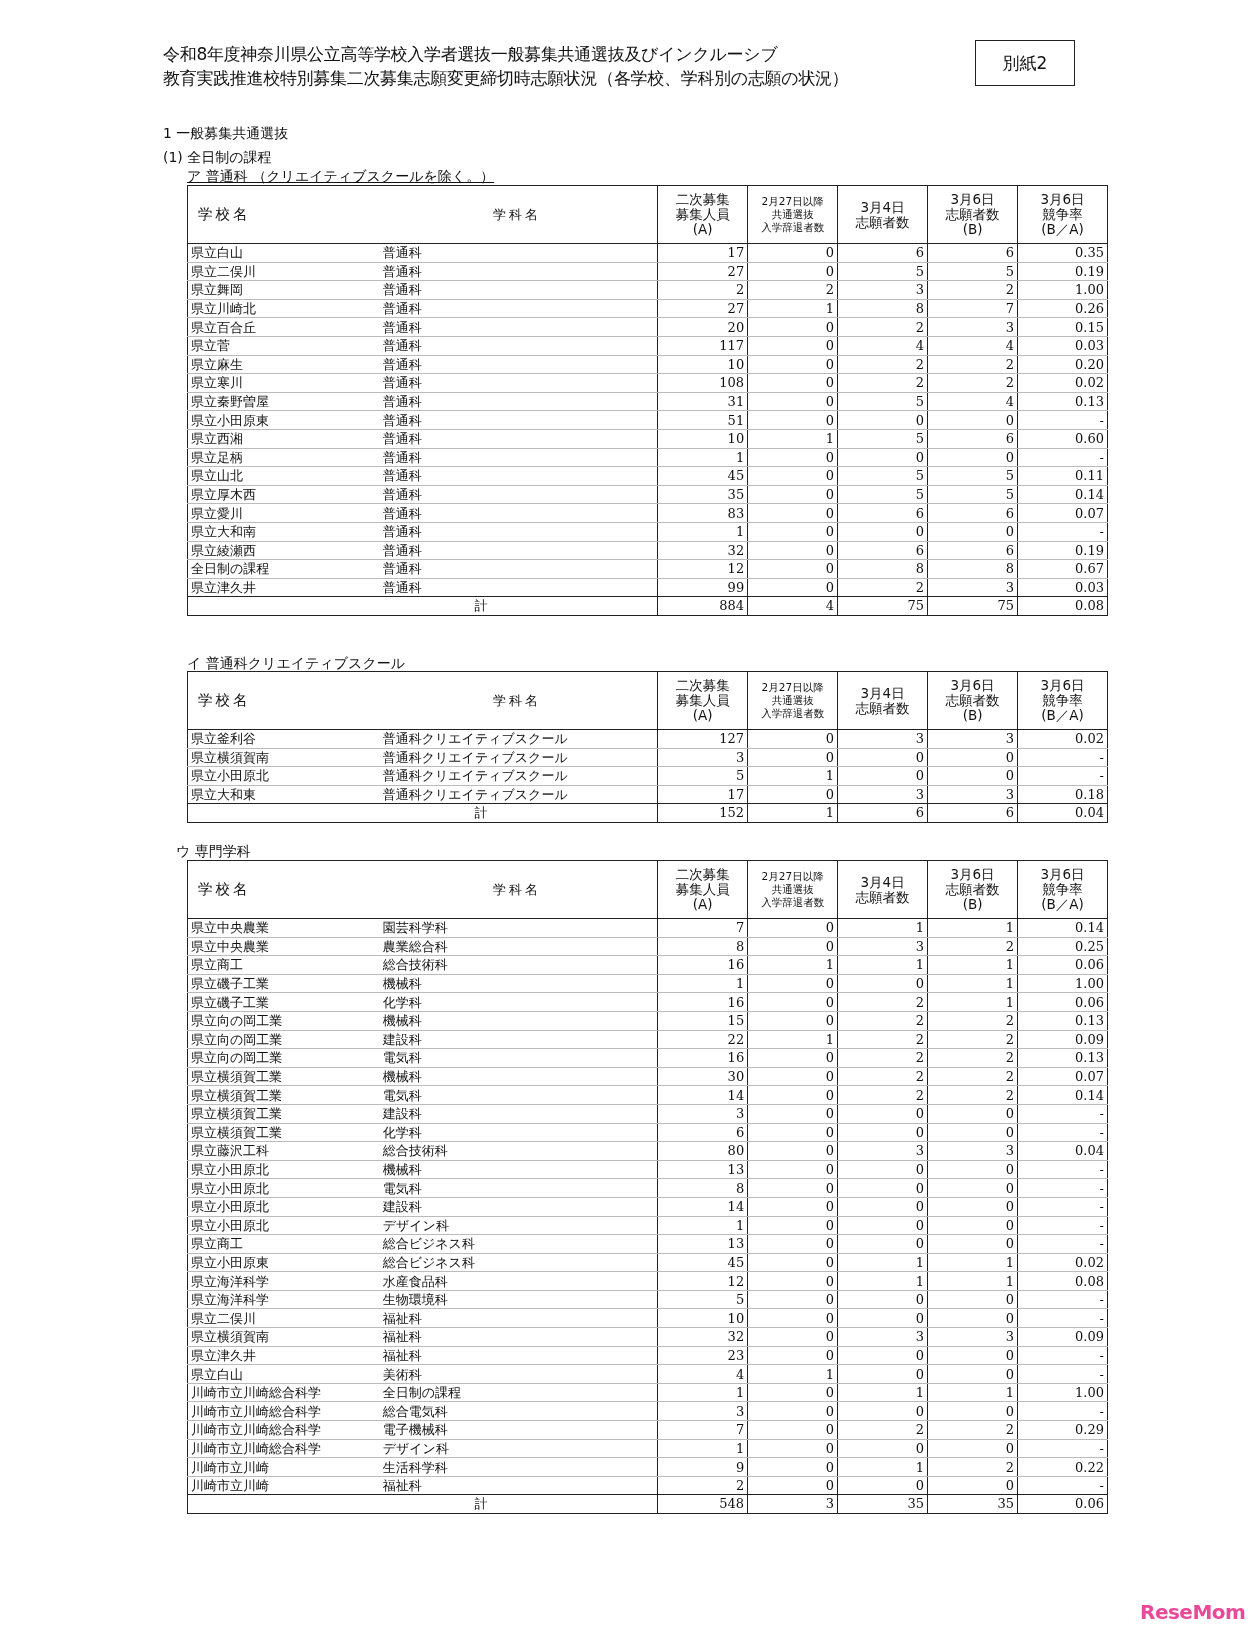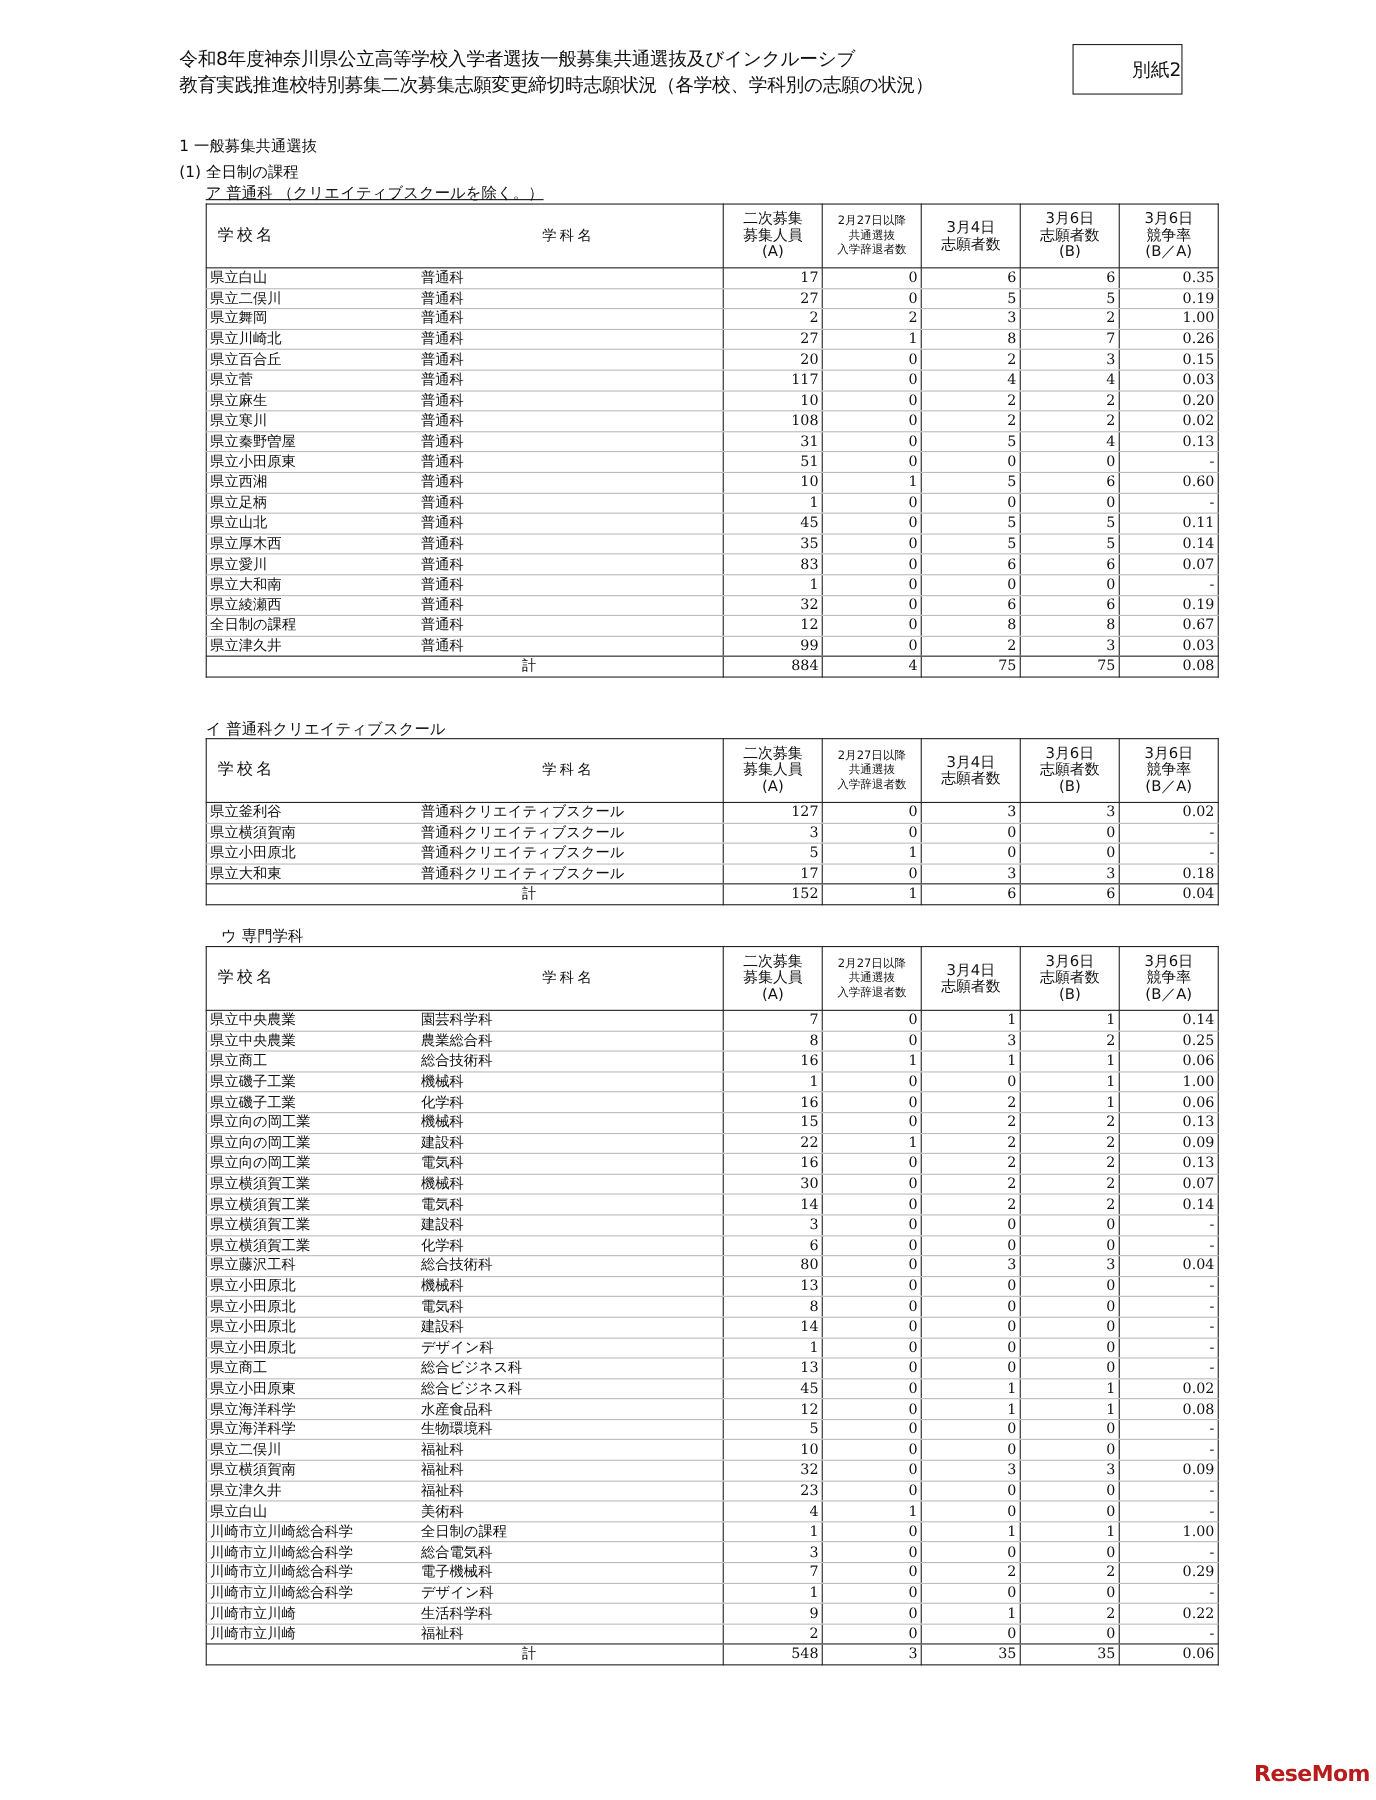--- a/index.html
+++ b/index.html
@@ -5,21 +5,21 @@
   html, body { margin: 0; padding: 0; background: #ffffff; }
   body {
     width: 1251px; height: 1636px; position: relative; overflow: hidden;
     font-family: "DejaVu Sans", "Liberation Sans", sans-serif; color: #111;
   }
   .title { position: absolute; left: 163px; top: 42px; font-size: 17px; line-height: 24px; letter-spacing: -0.3px; }
   .title div { white-space: nowrap; }
   .betsushi {
     position: absolute; left: 975px; top: 40px; width: 100px; height: 46px;
     border: 1.5px solid #222; box-sizing: border-box;
-    display: flex; align-items: center; justify-content: flex-end; font-size: 17px;
+    display: flex; align-items: center; justify-content: center; font-size: 17px;
   }
   .heading { position: absolute; font-size: 14px; white-space: nowrap; line-height: 18px; }
   table.grid {
     position: absolute; left: 187px; width: 921px; border-collapse: collapse;
     font-size: 13px; table-layout: fixed;
   }
   table.grid th, table.grid td { padding: 0 3px; white-space: nowrap; overflow: hidden; }
   table.grid thead th {
     border: 1.5px solid #222; font-weight: normal; text-align: center;
     line-height: 15px; font-size: 13.5px; margin-top: 40px;
@@ -30,21 +30,21 @@
   table.grid tbody td { height: 17.6px; line-height: 17px; border-bottom: 1px solid #bbb; }
   table.grid tbody td.num { text-align: right; border-left: 1.5px solid #222; font-family: "DejaVu Serif", "Liberation Serif", serif; font-size: 13px; }
   table.grid tbody td.school { border-left: 1.5px solid #222; }
   table.grid tbody td.last { border-right: 1.5px solid #222; }
   table.grid tbody tr:last-child td { border-bottom: 1.5px solid #222; }
   table.grid tfoot td { height: 18px; line-height: 18px; border: 1.5px solid #222; }
   table.grid tfoot td.num { text-align: right; font-family: "DejaVu Serif", "Liberation Serif", serif; }
   table.grid tfoot td.total-label { text-align: center; padding-left: 120px; }
   .logo {
     position: absolute; left: 1140px; top: 1600px; font-size: 20px; font-weight: bold;
-    color: #b91c1c; font-family: "DejaVu Sans", sans-serif; letter-spacing: -0.5px;
+    color: #ec4899; font-family: "DejaVu Sans", sans-serif; letter-spacing: -0.5px;
   }
 </style>
 </head>
 <body>
 
 <div class="title">
   <div>令和8年度神奈川県公立高等学校入学者選抜一般募集共通選抜及びインクルーシブ</div>
   <div>教育実践推進校特別募集二次募集志願変更締切時志願状況（各学校、学科別の志願の状況）</div>
 </div>
 <div class="betsushi">
@@ -364,21 +364,21 @@
         <td colspan="2" class="total-label">計</td>
         <td class="num">152</td>
         <td class="num">1</td>
         <td class="num">6</td>
         <td class="num">6</td>
         <td class="num">0.04</td>
       </tr>
     </tfoot>
   </table>
 
-<div class="heading" style="left:201px; top:842px;">ウ  専門学科</div>
+<div class="heading" style="left:176px; top:842px;">ウ  専門学科</div>
 <table class="grid" id="t2" style="top:860px;">
     <colgroup>
       <col style="width:188px">
       <col style="width:272px">
       <col style="width:88px">
       <col style="width:88px">
       <col style="width:88px">
       <col style="width:88px">
       <col style="width:88px">
     </colgroup>

